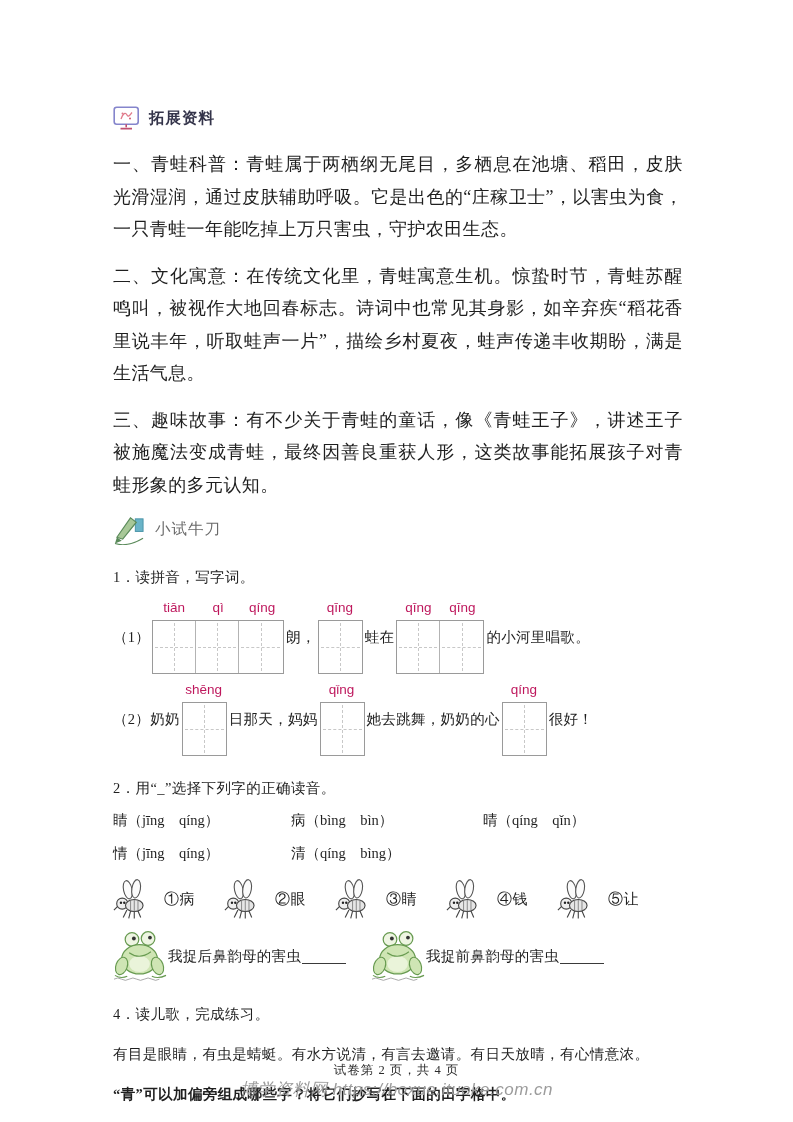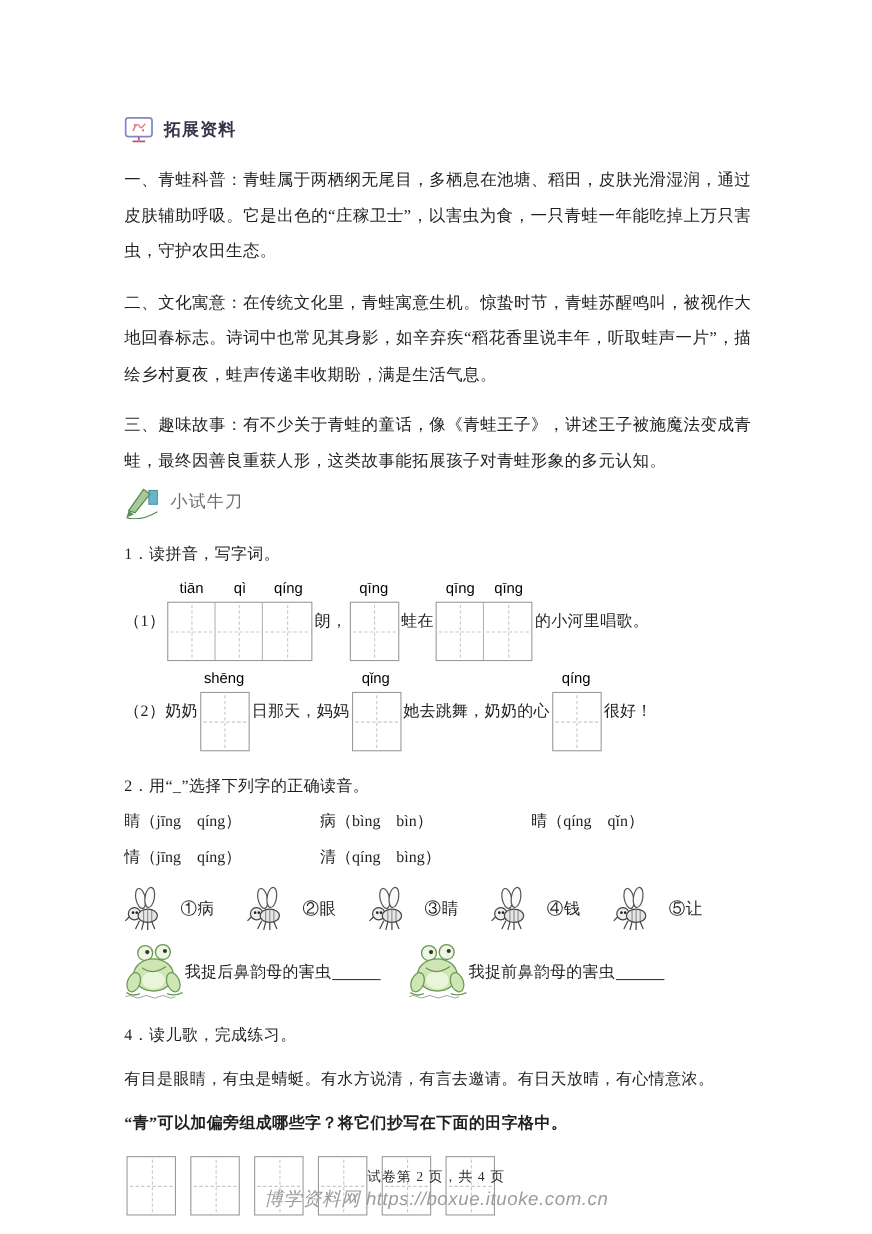--- a/index.html
+++ b/index.html
@@ -7,37 +7,37 @@
   .page {
     position:relative; width:793px; height:1122px; margin:0 auto;
     background:#ffffff; overflow:hidden;
     font-family:"Liberation Serif","DejaVu Serif",serif; color:#1f1f1f;
   }
   .content { position:absolute; left:113px; top:0; width:570px; padding-top:102px; }
 
   
   .sec-header { display:flex; align-items:center; gap:9px; height:32px; }
   .sec-title { font-size:15.5px; font-weight:bold; color:#34344a; letter-spacing:1px; }
-  .practice-header { margin-top:4px;align-items:center; }
+  .practice-header { margin-top:12px;align-items:center; }
   .practice-title { font-weight:normal; color:#6a6a6a; }
 
   
-  .para { margin-top:14px; font-size:15px; line-height:32.5px; text-align:justify; letter-spacing:0.4px; }
+  .para { margin-top:14px; font-size:18px; line-height:32.5px; text-align:justify; letter-spacing:0.4px; }
 
   
   .q-head { margin-top:17px; font-size:14.5px; line-height:30px; letter-spacing:0.4px; }
   .plain-line { margin-top:10px; font-size:14.5px; line-height:30px; letter-spacing:0.4px; }
   .bold { font-weight:bold; }
 
   
   .q1-line { display:flex; align-items:center; margin-top:8px; font-size:14.5px; }
   .seg-text { white-space:nowrap; letter-spacing:0.3px; }
   .write-block { display:inline-flex; flex-direction:column; margin:0 2px; }
   .py-row { display:flex; height:20px; }
-  .py { width:44px; text-align:center; font-family:"Liberation Sans","DejaVu Sans",sans-serif; font-size:13.5px; color:#000000; }
+  .py { width:44px; text-align:center; font-family:"Liberation Sans","DejaVu Sans",sans-serif; font-size:13.5px; color:#be185d; }
   .tzg { display:inline-flex; border:1px solid #9a9a9a; background:#fff; }
   .cell { width:43px; height:52px; position:relative; border-right:1px solid #b3b3b3; }
   .cell:last-child { border-right:none; }
   .cell::before { content:""; position:absolute; left:50%; top:2px; bottom:2px; border-left:1px dashed #c8c8c8; }
   .cell::after  { content:""; position:absolute; top:50%; left:2px; right:2px; border-top:1px dashed #c8c8c8; }
 
   
   .q2-row { display:flex; margin-top:2px; font-size:14.5px; line-height:31px; }
   .q2-row .q2-item:nth-child(1) { width:178px; }
   .q2-row .q2-item:nth-child(2) { width:192px; }

